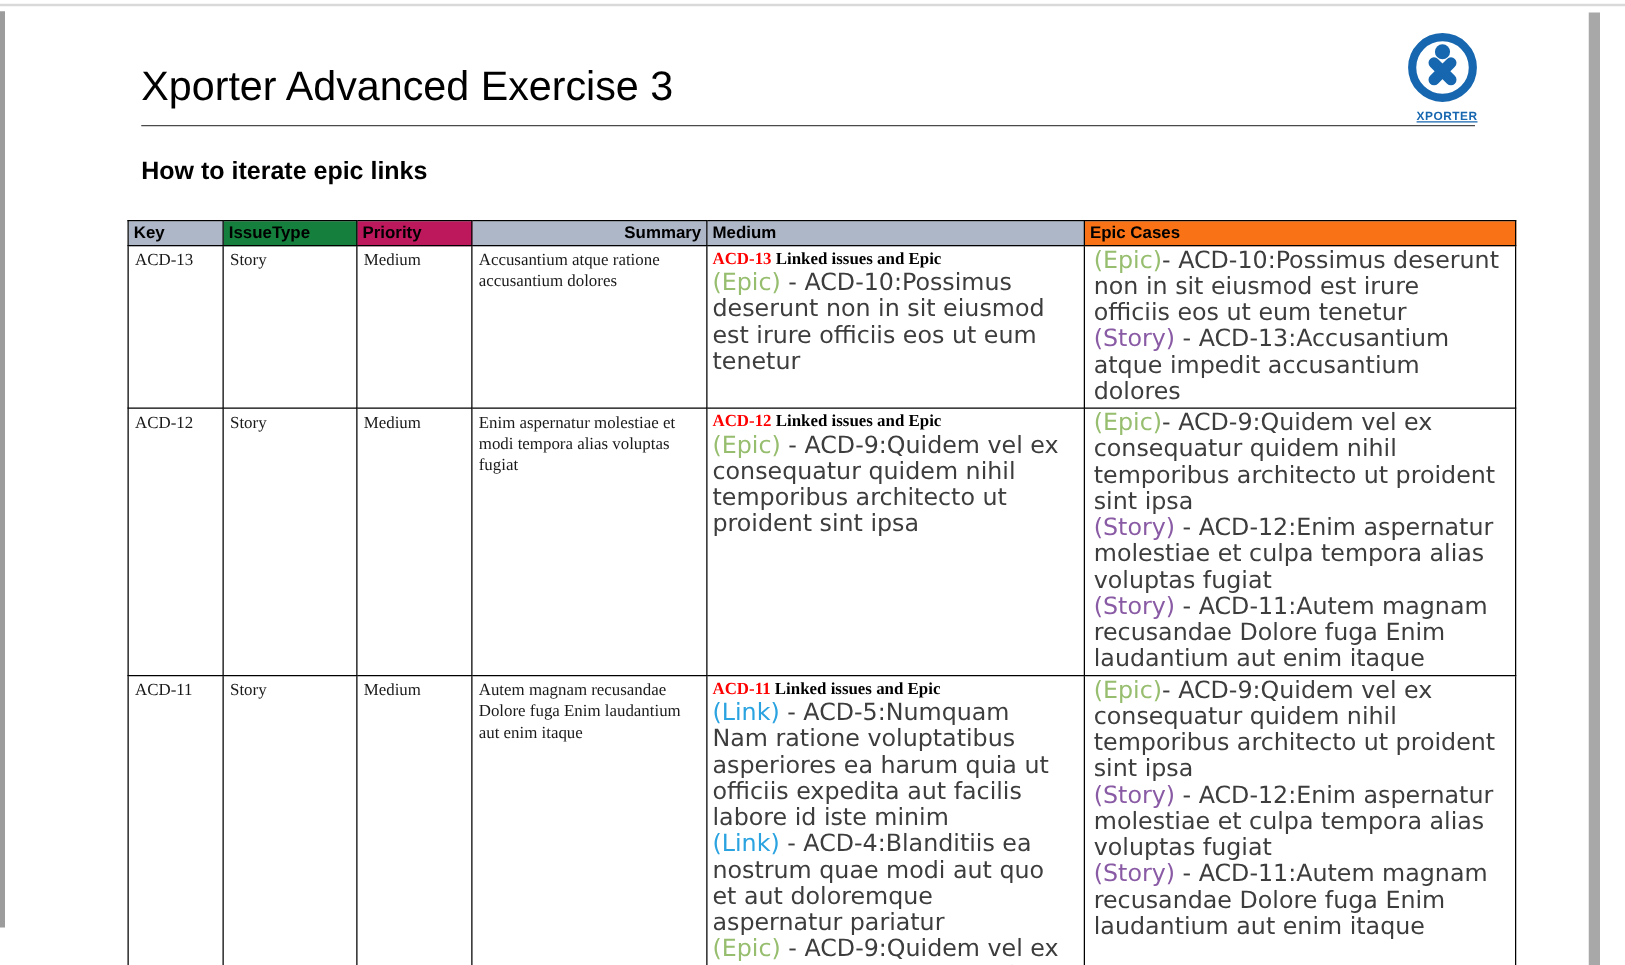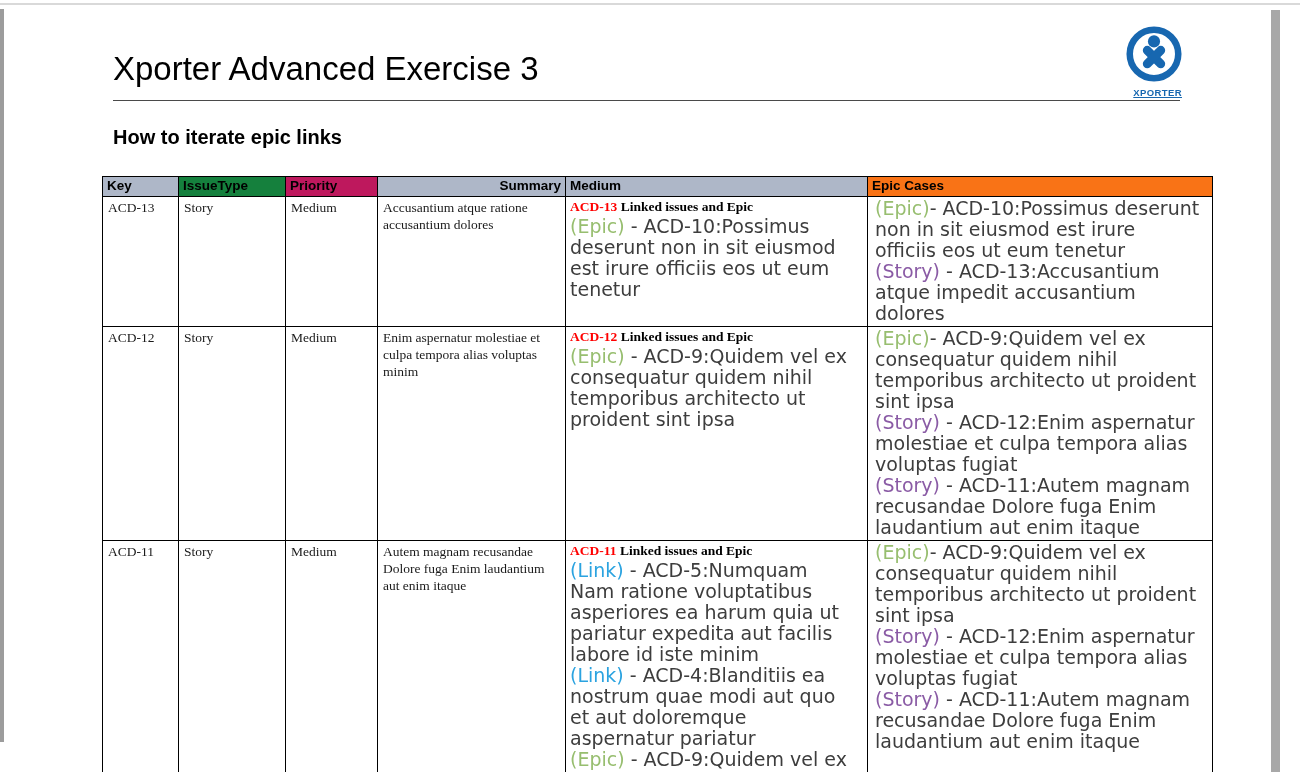--- a/index.html
+++ b/index.html
@@ -96,39 +96,39 @@
         </td>
         <td class="epic-cell">
           <div class="entry"><span style="color: rgb(151, 190, 111);">(Epic)</span><span>- ACD-10:Possimus deserunt non in sit eiusmod est irure officiis eos ut eum tenetur</span></div>
           <div class="entry"><span style="color: rgb(138, 91, 165);">(Story)</span><span> - ACD-13:Accusantium atque impedit accusantium dolores</span></div>
         </td>
       </tr>
       <tr>
         <td class="serif">ACD-12</td>
         <td class="serif">Story</td>
         <td class="serif">Medium</td>
-        <td class="serif">Enim aspernatur molestiae et culpa tempora alias voluptas minim</td>
+        <td class="serif">Enim aspernatur molestiae et modi tempora alias voluptas fugiat</td>
         <td class="links-cell">
           <div class="links-title"><span style="color: rgb(255, 0, 0);">ACD-12</span><span> Linked issues and Epic</span></div>
           <div class="entry"><span style="color: rgb(151, 190, 111);">(Epic)</span><span> - ACD-9:Quidem vel ex consequatur quidem nihil temporibus architecto ut proident sint ipsa</span></div>
         </td>
         <td class="epic-cell">
           <div class="entry"><span style="color: rgb(151, 190, 111);">(Epic)</span><span>- ACD-9:Quidem vel ex consequatur quidem nihil temporibus architecto ut proident sint ipsa</span></div>
           <div class="entry"><span style="color: rgb(138, 91, 165);">(Story)</span><span> - ACD-12:Enim aspernatur molestiae et culpa tempora alias voluptas fugiat</span></div>
           <div class="entry"><span style="color: rgb(138, 91, 165);">(Story)</span><span> - ACD-11:Autem magnam recusandae Dolore fuga Enim laudantium aut enim itaque</span></div>
         </td>
       </tr>
       <tr>
         <td class="serif">ACD-11</td>
         <td class="serif">Story</td>
         <td class="serif">Medium</td>
         <td class="serif">Autem magnam recusandae Dolore fuga Enim laudantium aut enim itaque</td>
         <td class="links-cell">
           <div class="links-title"><span style="color: rgb(255, 0, 0);">ACD-11</span><span> Linked issues and Epic</span></div>
-          <div class="entry"><span style="color: rgb(43, 163, 224);">(Link)</span><span> - ACD-5:Numquam Nam ratione voluptatibus asperiores ea harum quia ut pariatur expedita aut facilis labore id iste minim</span></div>
+          <div class="entry"><span style="color: rgb(43, 163, 224);">(Link)</span><span> - ACD-5:Numquam Nam ratione voluptatibus asperiores ea harum quia ut officiis expedita aut facilis labore id iste minim</span></div>
           <div class="entry"><span style="color: rgb(43, 163, 224);">(Link)</span><span> - ACD-4:Blanditiis ea nostrum quae modi aut quo et aut doloremque aspernatur pariatur</span></div>
           <div class="entry"><span style="color: rgb(151, 190, 111);">(Epic)</span><span> - ACD-9:Quidem vel ex consequatur quidem nihil temporibus architecto ut proident sint ipsa</span></div>
         </td>
         <td class="epic-cell">
           <div class="entry"><span style="color: rgb(151, 190, 111);">(Epic)</span><span>- ACD-9:Quidem vel ex consequatur quidem nihil temporibus architecto ut proident sint ipsa</span></div>
           <div class="entry"><span style="color: rgb(138, 91, 165);">(Story)</span><span> - ACD-12:Enim aspernatur molestiae et culpa tempora alias voluptas fugiat</span></div>
           <div class="entry"><span style="color: rgb(138, 91, 165);">(Story)</span><span> - ACD-11:Autem magnam recusandae Dolore fuga Enim laudantium aut enim itaque</span></div>
         </td>
       </tr>
     </tbody>

